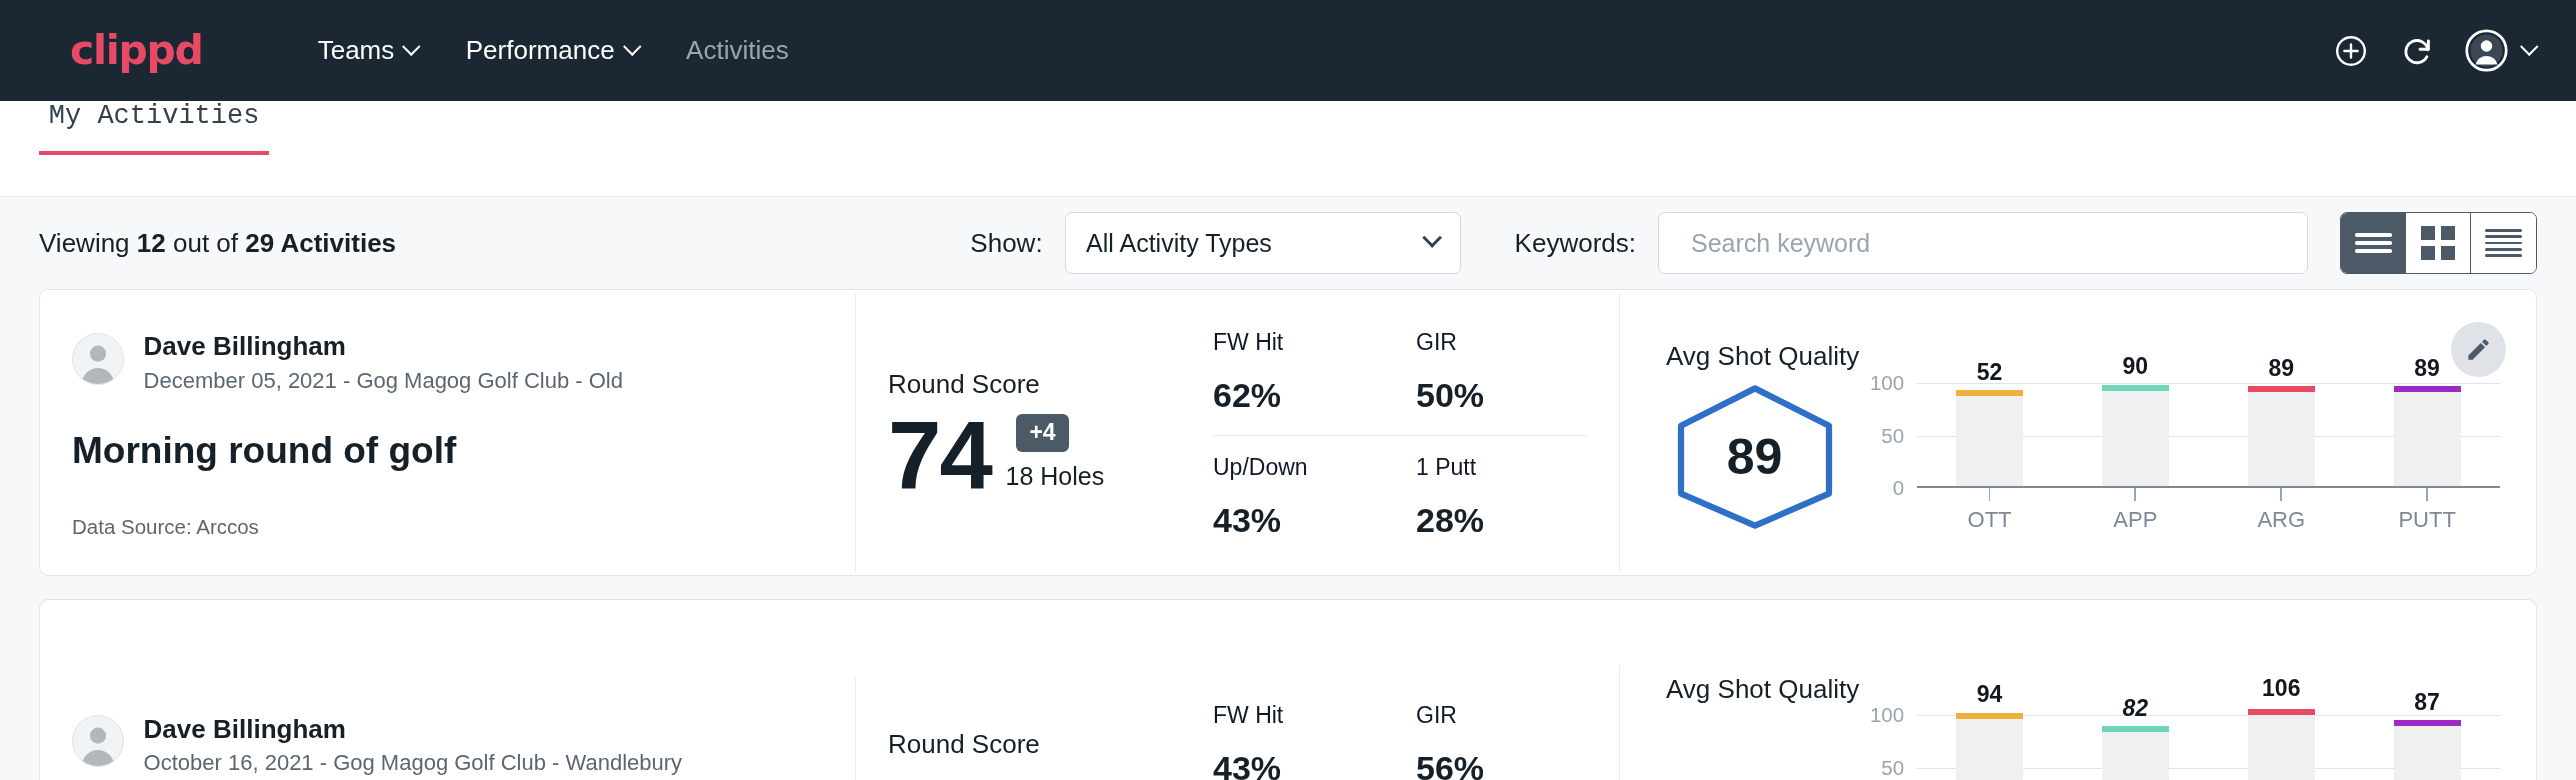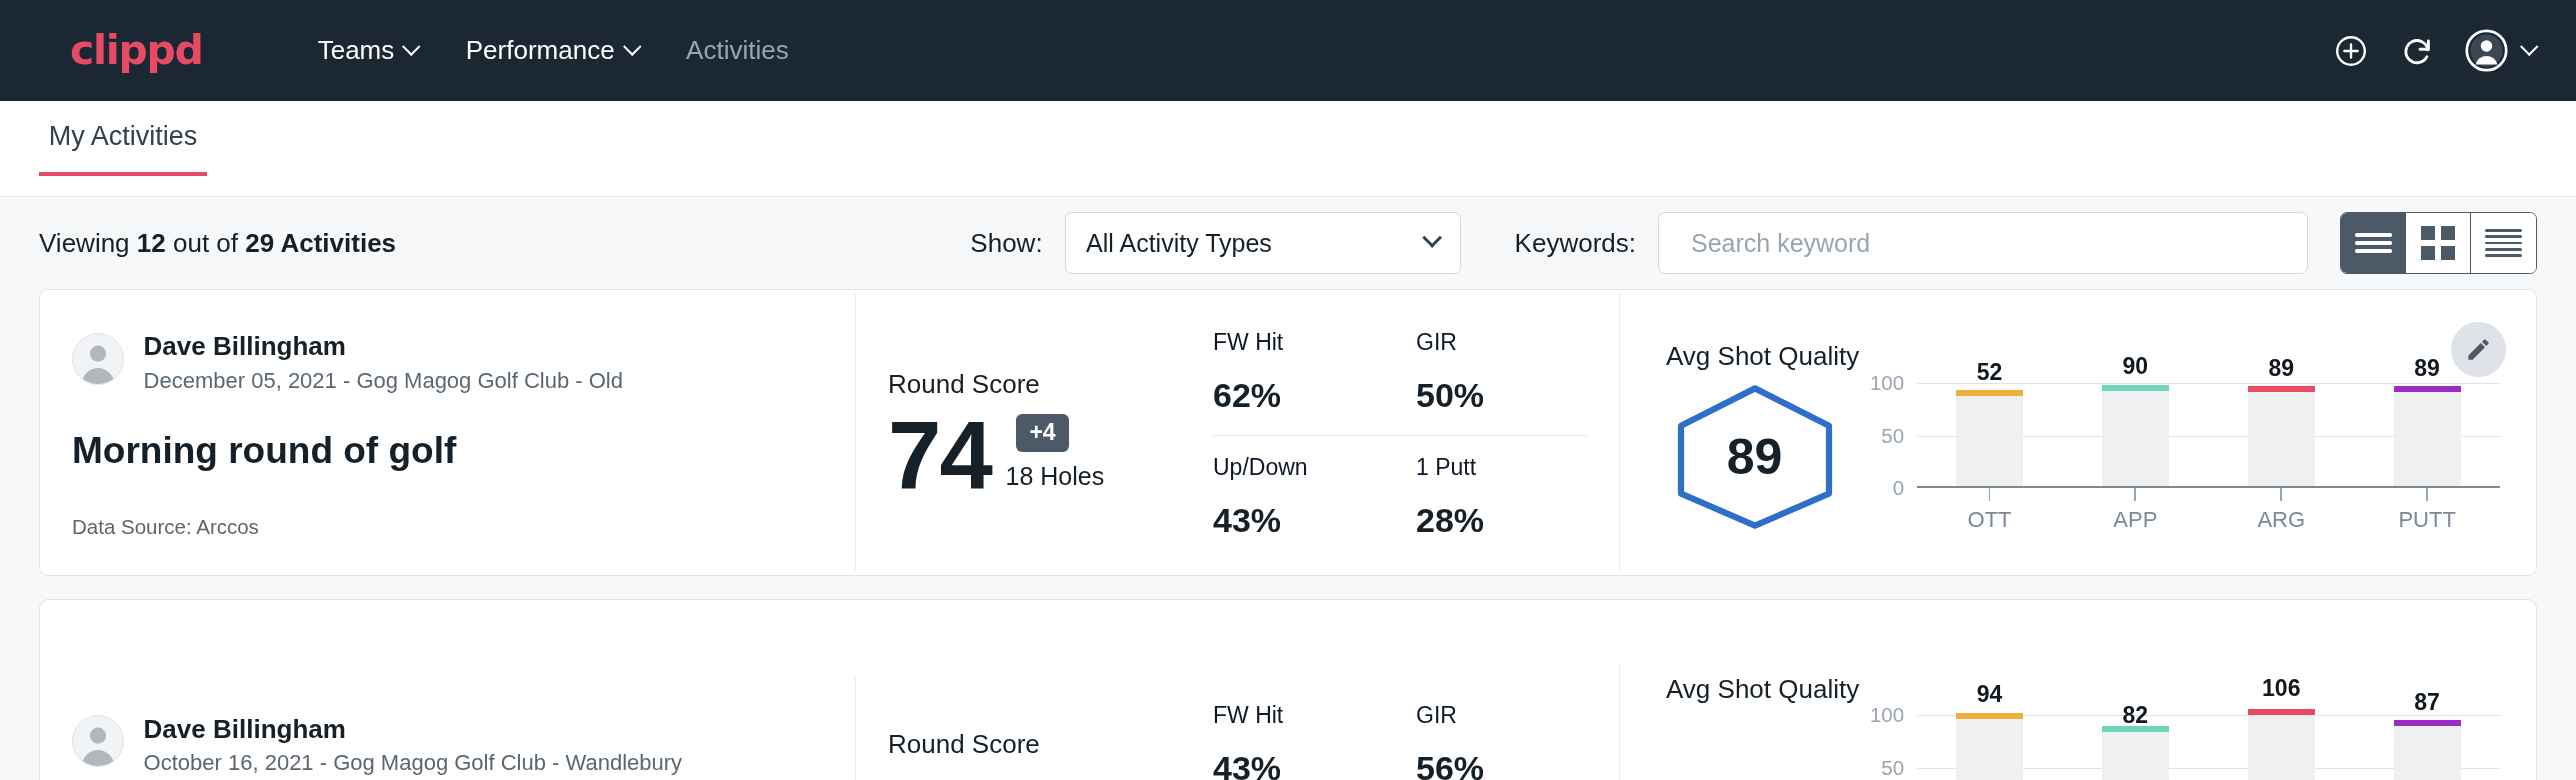--- a/index.html
+++ b/index.html
@@ -55,23 +55,24 @@
     gap: 30px;
   }
   .icon-btn { cursor: pointer; display: flex; align-items: center; justify-content: center; }
   .avatar-wrap { display: flex; align-items: center; gap: 14.3px; cursor: pointer; }
 
   
   .tabbar {
     height: 96px;
     background: #ffffff;
     display: flex;
-    align-items: center;
+    align-items: flex-start;
     padding-left: 39px;
     border-bottom: 0.9px solid #e4e7eb;
+    font-family: Liberation Mono, monospace;
   }
   .tab {
     font-size: 27px;
     color: #4c5a67;
     padding: 0 9.8px 19.6px 9.8px;
     border-bottom: 4.5px solid transparent;
     cursor: pointer;
   }
   .tab.active { color: #33404d; border-bottom-color: #e84a65; }
 
@@ -518,21 +519,21 @@
               <div class="ytick" style="top:53px;">50</div>
               <div class="ytick" style="top:0px;">100</div>
               <div class="bars">
                 <div class="barcell">
                   <div class="barlabel" style="bottom:110px;">94</div>
                   <div class="bar" style="height:99px;">
                     <div class="barcap" style="background:#eeb03c;"></div>
                   </div>
                 </div>
                 <div class="barcell">
-                  <div class="barlabel" style="bottom:89px;">82</div>
+                  <div class="barlabel" style="bottom:96px;font-style:italic;">82</div>
                   <div class="bar" style="height:86px;">
                     <div class="barcap" style="background:#6ed7bb;"></div>
                   </div>
                 </div>
                 <div class="barcell">
                   <div class="barlabel" style="bottom:116px;">106</div>
                   <div class="bar" style="height:105px;">
                     <div class="barcap" style="background:#e84a65;"></div>
                   </div>
                 </div>

